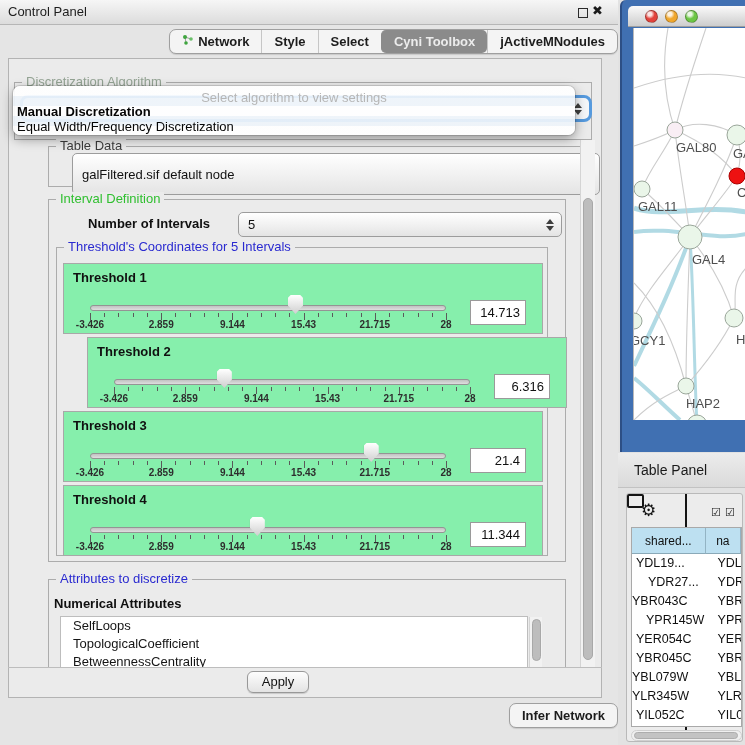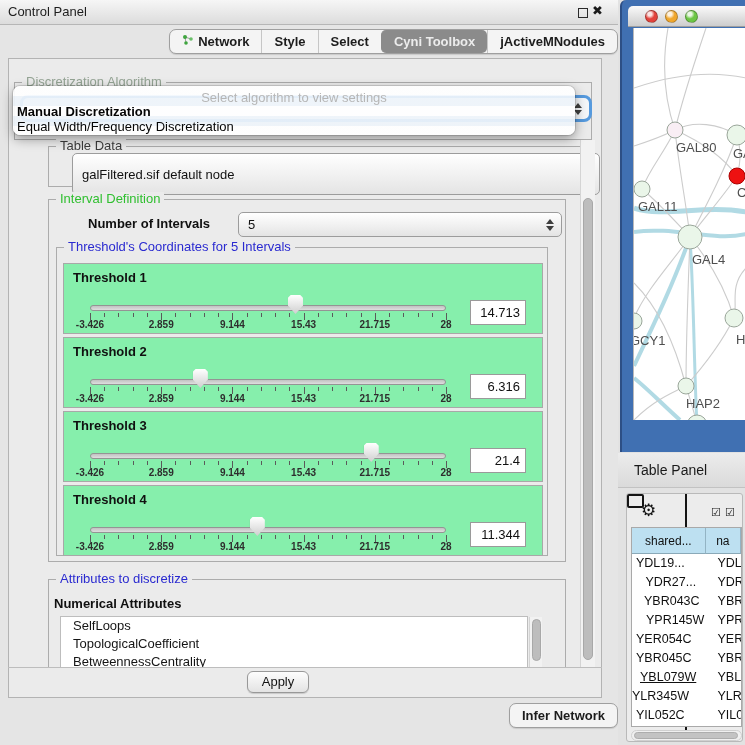--- a/index.html
+++ b/index.html
@@ -210,21 +210,21 @@
           <div class="tick" style="left: 100%; height: 7px;"></div>
         </div>
         <div class="ticklab" style="left: 26px;">-3.426</div>
         <div class="ticklab" style="left: 97.2px;">2.859</div>
         <div class="ticklab" style="left: 168.4px;">9.144</div>
         <div class="ticklab" style="left: 239.6px;">15.43</div>
         <div class="ticklab" style="left: 310.8px;">21.715</div>
         <div class="ticklab" style="left: 382px;">28</div>
         <div class="valbox">14.713</div>
       </div>
-      <div class="thr" style="top: 89px;">
+      <div class="thr" style="top: 89px; margin-left: 24px;">
         <div class="thr-label">Threshold 2</div>
         <div class="thr-track"></div>
         <div class="thr-thumb" style="left: 128.859px;"></div>
         <div class="tickrow">
           <div class="tick" style="left: 0%; height: 7px;"></div>
           <div class="tick" style="left: 4%; height: 4px;"></div>
           <div class="tick" style="left: 8%; height: 4px;"></div>
           <div class="tick" style="left: 12%; height: 4px;"></div>
           <div class="tick" style="left: 16%; height: 4px;"></div>
           <div class="tick" style="left: 20%; height: 7px;"></div>
@@ -445,41 +445,41 @@
       <div id="tp-headrow">
           <div class="th-cell" style="width: 75px;">shared...</div>
           <div class="th-cell" style="width: 36px;">na</div>
         </div>
       <div id="tp-rows">
           <div class="tp-row">
             <div class="td-cell" style="width: 75px; padding-left: 4px;">YDL19...</div>
             <div class="td-cell" style="width: 36px; padding-left: 12px;">YDL1</div>
           </div>
           <div class="tp-row">
-            <div class="td-cell" style="width: 75px; padding-left: 4px; text-align: center;">YDR27...</div>
+            <div class="td-cell" style="width: 75px; padding-left: 16px;">YDR27...</div>
             <div class="td-cell" style="width: 36px; padding-left: 12px;">YDR2</div>
           </div>
           <div class="tp-row">
-            <div class="td-cell" style="width: 75px; padding-left: 12px;">YBR043C</div>
+            <div class="td-cell" style="width: 75px; padding-left: 0;">YBR043C</div>
             <div class="td-cell" style="width: 36px; padding-left: 12px;">YBR0</div>
           </div>
           <div class="tp-row">
             <div class="td-cell" style="width: 75px; padding-left: 14px;">YPR145W</div>
             <div class="td-cell" style="width: 36px; padding-left: 12px;">YPR1</div>
           </div>
           <div class="tp-row">
             <div class="td-cell" style="width: 75px; padding-left: 4px;">YER054C</div>
             <div class="td-cell" style="width: 36px; padding-left: 12px;">YER0</div>
           </div>
           <div class="tp-row">
             <div class="td-cell" style="width: 75px; padding-left: 4px;">YBR045C</div>
             <div class="td-cell" style="width: 36px; padding-left: 12px;">YBR0</div>
           </div>
           <div class="tp-row">
-            <div class="td-cell" style="width: 75px; padding-left: 8px; text-decoration: underline;">YBL079W</div>
+            <div class="td-cell" style="width: 75px; padding-left: 0;">YBL079W</div>
             <div class="td-cell" style="width: 36px; padding-left: 12px;">YBL0</div>
           </div>
           <div class="tp-row">
             <div class="td-cell" style="width: 75px; ">YLR345W</div>
             <div class="td-cell" style="width: 36px; padding-left: 12px;">YLR3</div>
           </div>
           <div class="tp-row">
             <div class="td-cell" style="width: 75px; padding-left: 4px;">YIL052C</div>
             <div class="td-cell" style="width: 36px; padding-left: 12px;">YIL0</div>
           </div>

